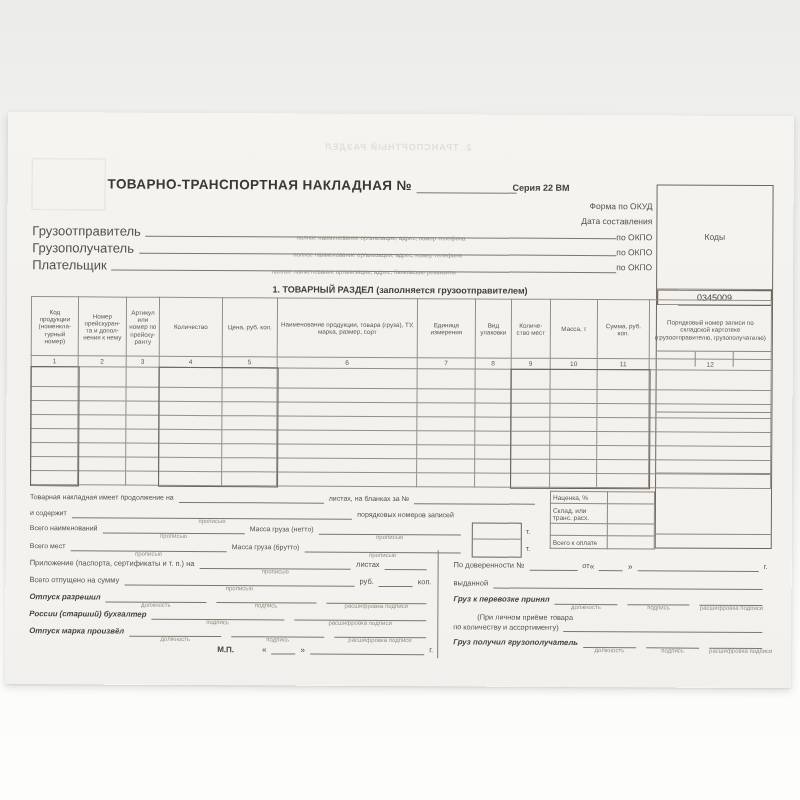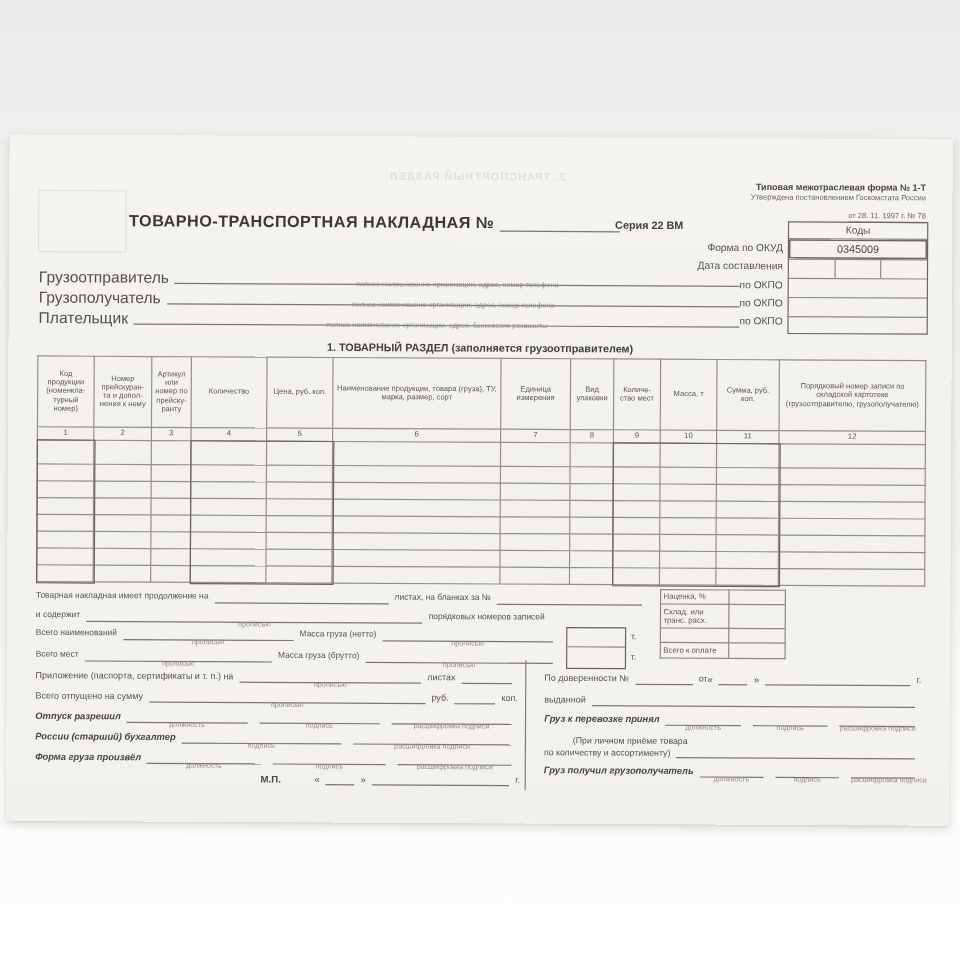--- a/index.html
+++ b/index.html
@@ -33,21 +33,21 @@
   .approval .a1{font-size:7.5px;font-weight:bold;color:#4a453e;}
   .approval .a2{font-size:6.3px;margin-top:1px;color:#6b655d;}
   .approval .a3{font-size:6.3px;margin-top:1px;color:#6b655d;display:inline-block;
                 border-bottom:1px solid #8d867c;padding-bottom:1px;}
   
   .title-row{left:100px;top:64px;width:400px;}
   .title-txt{font-size:13.5px;font-weight:bold;color:#3c3731;letter-spacing:.4px;white-space:nowrap;}
   .series{left:505px;top:68px;font-size:9px;font-weight:bold;color:#45403a;}
   
   .codes{left:649px;top:69px;width:115px;border:1.4px solid #6e675e;background:transparent;}
-  .codes .c-row{border-top:1px solid #8f887e;position:relative;}
+  .codes .c-row{border-top:1px solid #8f887e;position:relative;margin-top:45px;}
   .codes .c-row:first-child{border-top:none;}
   .c-hdr{height:13px;text-align:center;font-size:8.5px;color:#57524b;line-height:13px;}
   .c-okud{height:16px;text-align:center;font-size:9px;color:#4a453e;line-height:16px;
           box-shadow:inset 0 0 0 1.2px #6e675e;}
   .c-date{height:15px;display:flex;}
   .c-date span{flex:1;border-left:1px solid #8f887e;}
   .c-date span:first-child{border-left:none;}
   .c-empty{height:15px;}
   .c-empty.last{height:13px;}
   .code-lbl{right:141px;font-size:8.5px;color:#57524b;white-space:nowrap;}
@@ -90,25 +90,20 @@
 </style>
 </head>
 <body>
 
 <div class="stage">
   <div class="paper">
 
     <div class="abs ghost-title" style="left:240px;top:28px;width:300px;">2. ТРАНСПОРТНЫЙ РАЗДЕЛ</div>
     <div class="abs ghost-box" style="left:24px;top:46px;width:72px;height:50px;"></div>
 
-    <div class="abs approval">
-      <div class="a1">Типовая межотраслевая форма № 1-Т</div>
-      <div class="a2">Утверждена постановлением Госкомстата России</div>
-      <div><span class="a3">от 28. 11. 1997 г.   № 78</span></div>
-    </div>
 
     <div class="row title-row">
       <span class="title-txt">ТОВАРНО-ТРАНСПОРТНАЯ  НАКЛАДНАЯ №</span>
       <span class="fld nf" style="width:100px;height:14px;"></span>
     </div>
     <div class="abs series">Серия 22 ВМ</div>
 
     <div class="abs codes">
       <div class="c-row c-hdr">Коды</div>
       <div class="c-row c-okud">0345009</div>
@@ -407,21 +402,21 @@
     <div class="row fl" style="top:497px;">
       <span class="lbl b">России (старший) бухгалтер</span>
       <span class="fld">
         <i class="cap">подпись</i>
       </span>
       <span class="fld">
         <i class="cap">расшифровка подписи</i>
       </span>
     </div>
     <div class="row fl" style="top:514px;">
-      <span class="lbl b">Форма груза произвёл</span>
+      <span class="lbl b">Отпуск марка произвёл</span>
       <span class="fld">
         <i class="cap">должность</i>
       </span>
       <span class="fld">
         <i class="cap">подпись</i>
       </span>
       <span class="fld">
         <i class="cap">расшифровка подписи</i>
       </span>
     </div>

